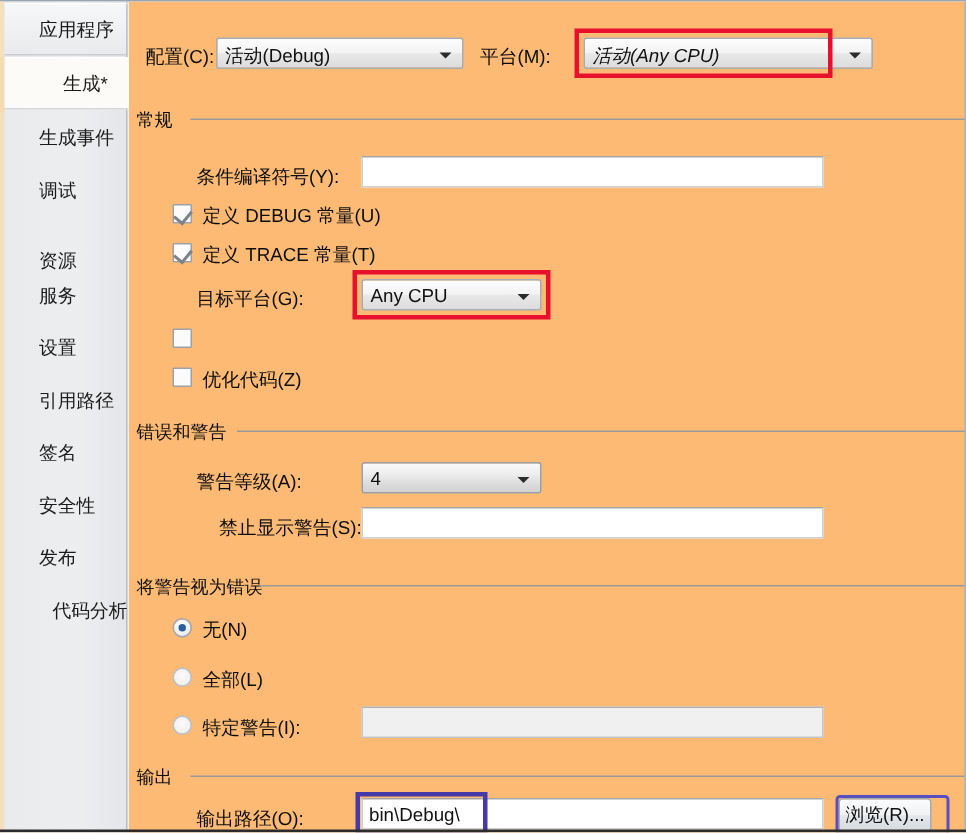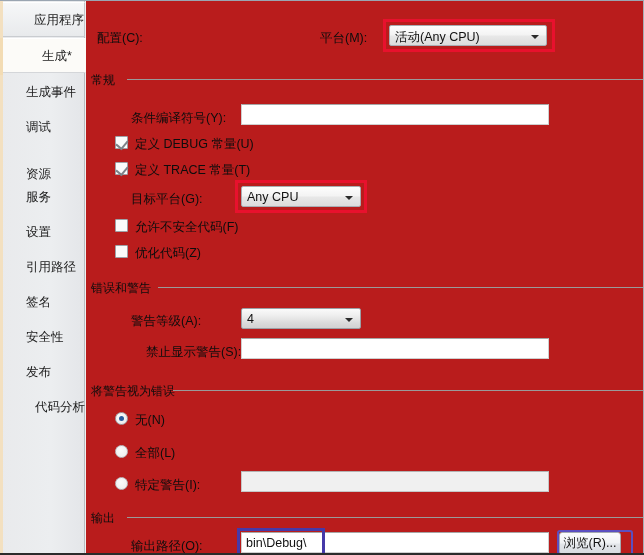--- a/index.html
+++ b/index.html
@@ -69,21 +69,21 @@
     left: 0; top: -1px;
     width: 3px; height: 37px;
     background: #f3dcb4;
   }
 
   
   #main {
     position: absolute;
     left: 86px; top: 0;
     width: 558px; height: 555px;
-    background: #b91c1c;
+    background: #fdba74;
     border-right: 1px solid #a8adb3;
   }
 
   .lbl {
     position: absolute;
     font-size: 12.5px;
     color: #0d0d0d;
     white-space: nowrap;
     line-height: 14px;
   }
@@ -229,40 +229,44 @@
   }
 </style>
 </head>
 <body>
 
 <div id="root">
 
   <div id="sidebar">
     <div id="sidebar-accent"></div>
 
-    <div class="side-item first" style="top:1px;text-align:right;">应用程序</div>
+    <div class="side-item first" style="top:1px;">应用程序</div>
     <div class="side-item selected" style="top:37px;">生成*</div>
     <div class="side-item" style="top:74px;">生成事件</div>
     <div class="side-item" style="top:109px;">调试</div>
     <div class="side-item" style="top:156px;">资源</div>
     <div class="side-item" style="top:179px;">服务</div>
     <div class="side-item" style="top:214px;">设置</div>
     <div class="side-item" style="top:249px;">引用路径</div>
     <div class="side-item" style="top:284px;">签名</div>
     <div class="side-item" style="top:319px;">安全性</div>
     <div class="side-item" style="top:354px;">发布</div>
     <div class="side-item" style="top:389px;text-align:right;">代码分析</div>
   </div>
 
   <div id="main">
 
     <div class="lbl" style="left:11px; top:30px;">配置(C):</div>
+    <div class="combo" style="left:58px; top:24px; width:165px;">
+      <span class="cbtext">活动(Debug)</span>
+      <span class="arrow"></span>
+    </div>
 
     <div class="lbl" style="left:234px; top:30px;">平台(M):</div>
-    <div class="combo" style="left:303px; top:24px; width:158px;">
+    <div class="combo" style="left:303px; top:24px; width:193px;font-style:italic;">
       <span class="cbtext">活动(Any CPU)</span>
       <span class="arrow"></span>
     </div>
     <div class="anno-red" style="left:297px; top:18px; width:172px; height:33px;"></div>
 
     <div class="group-h" style="left:5px; top:72px;">常规</div>
     <div class="group-rule" style="left:41px; top:78px; width:516px;"></div>
 
     <div class="lbl" style="left:45px; top:110px;">条件编译符号(Y):</div>
     <div class="txt" style="left:155px; top:103px; width:308px;">
@@ -276,21 +280,20 @@
     <div class="lbl" style="left:49px; top:162px;">定义 TRACE 常量(T)</div>
 
     <div class="lbl" style="left:45px; top:191px;">目标平台(G):</div>
     <div class="combo" style="left:155px; top:185px; width:120px;">
       <span class="cbtext">Any CPU</span>
       <span class="arrow"></span>
     </div>
     <div class="anno-red" style="left:149px; top:179px; width:132px; height:33px;"></div>
 
     <div class="cb" style="left:29px; top:218px;"></div>
-    <div class="lbl" style="left:49px; top:219px;">允许不安全代码(F)</div>
 
     <div class="cb" style="left:29px; top:244px;"></div>
     <div class="lbl" style="left:49px; top:245px;">优化代码(Z)</div>
 
     <div class="group-h" style="left:5px; top:280px;">错误和警告</div>
     <div class="group-rule" style="left:72px; top:286px; width:485px;"></div>
 
     <div class="lbl" style="left:45px; top:313px;">警告等级(A):</div>
     <div class="combo hov" style="left:155px; top:307px; width:120px;">
       <span class="cbtext">4</span>

